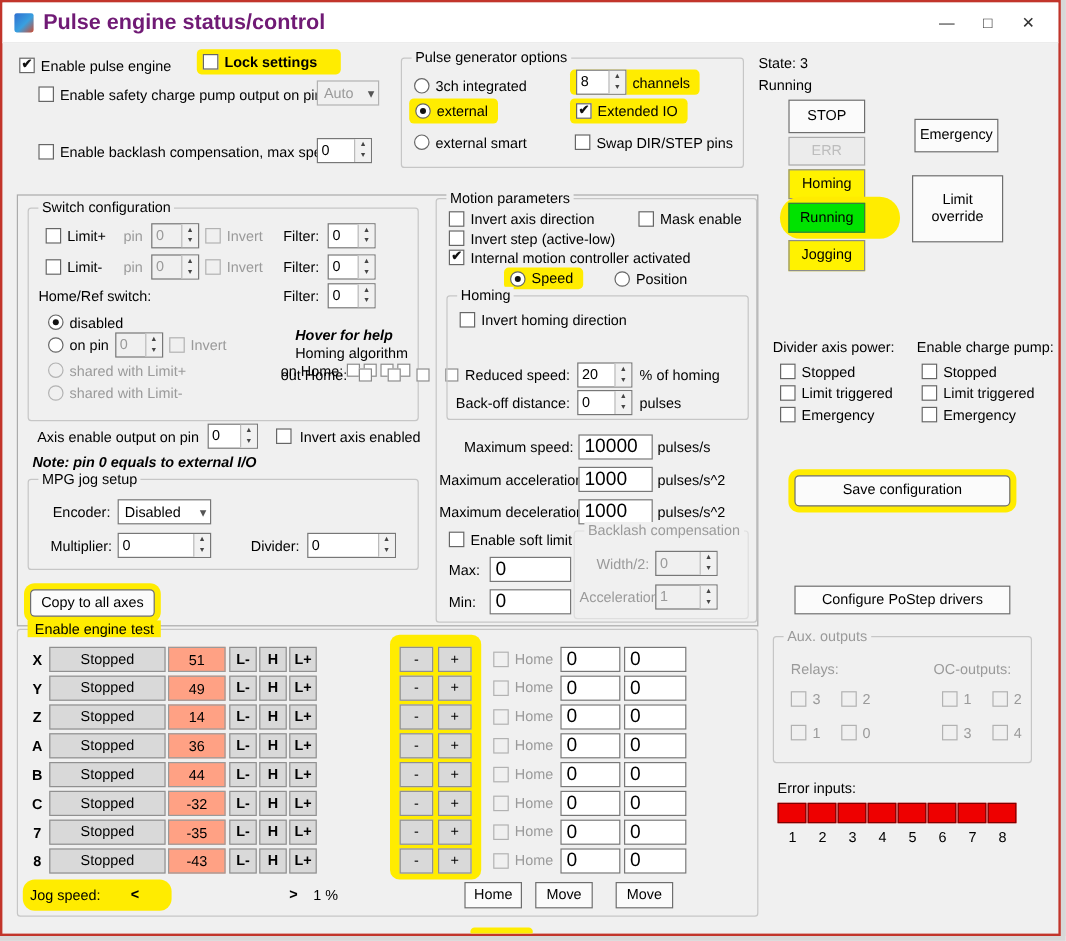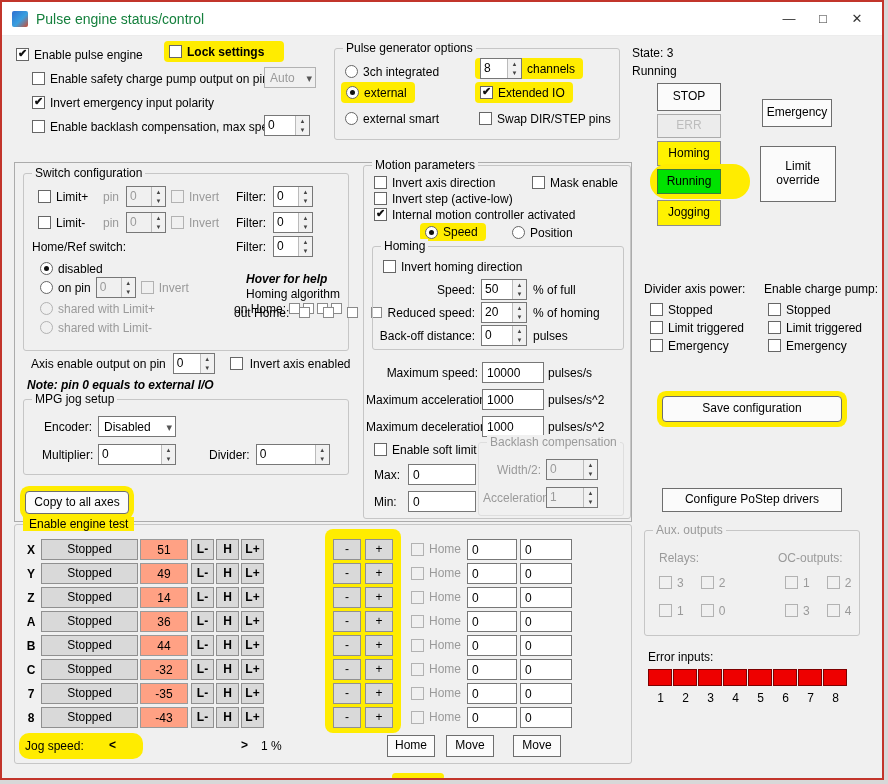--- a/index.html
+++ b/index.html
@@ -1,21 +1,21 @@
 <!DOCTYPE html>
 <html><head>
 <meta charset="utf-8">
 <style>
   * { box-sizing: border-box; margin: 0; padding: 0; }
   html,body { background:#d8d8d8; }
   body { font-family:"Liberation Sans", sans-serif; }
   .window { position:relative; width:884px; height:780px; border:2px solid #c2352b; background:#f0f0f0; overflow:hidden; }
   .titlebar { height:34px; background:#ffffff; display:flex; align-items:center; padding:0 8px 0 10px; gap:8px; border-bottom:1px solid #ececec; }
   .app-icon { width:16px; height:16px; border-radius:2px; background:linear-gradient(135deg,#2f6fd0 0%, #39a0e0 55%, #d04a2f 100%); flex:none; }
-  .titlebar .title { font-size:14px; color:#15803d; flex:1; }
+  .titlebar .title { font-size:18px; color:#701a75; flex:1;font-weight:bold; }
   .win-controls { display:flex; }
   .wc { width:34px; height:28px; display:flex; align-items:center; justify-content:center; font-size:13px; color:#333; }
   .content { position:absolute; top:34px; left:0; width:880px; height:746px; font-size:12px; color:#000; }
   .abs { position:absolute; }
   .frow { position:absolute; display:flex; align-items:center; gap:5px; white-space:nowrap; height:21px; }
   .rl { text-align:right; display:inline-block; }
   .gray-text { color:#9a9a9a; }
   .bold { font-weight:bold; }
   .ital { font-style:italic; }
   
@@ -26,21 +26,21 @@
   .disabled-ctl { background:#f0f0f0 !important; border-color:#b2b2b2 !important; }
   
   .spinner { display:inline-flex; height:21px; border:1px solid #777; background:#fff; flex:none; vertical-align:middle; }
   .spinner.disabled { background:#f0f0f0; }
   .spinner.disabled .spin-val { color:#9a9a9a; }
   .spin-val { flex:1; font-size:12px; padding:2px 3px; overflow:hidden; }
   .spin-btns { width:14px; display:flex; flex-direction:column; border-left:1px solid #bbb; background:#f1f1f1; flex:none; }
   .spin-up,.spin-dn { flex:1; display:flex; align-items:center; justify-content:center; font-size:6px; color:#444; }
   .spin-up::before { content:"▲"; } .spin-dn::before { content:"▼"; }
   
-  .textbox { display:inline-flex; align-items:center; height:21px; border:1px solid #777; background:#fff; padding:0 4px; font-size:12px; flex:none; }
+  .textbox { display:inline-flex; align-items:center; height:21px; border:1px solid #777; background:#fff; padding:0 4px; font-size:16px; flex:none; }
   .dropdown { display:inline-flex; align-items:center; justify-content:space-between; height:21px; border:1px solid #777; background:#fff; padding:0 3px 0 5px; font-size:12px; flex:none; }
   .dropdown.disabled { background:#f0f0f0; color:#9a9a9a; border-color:#b2b2b2; }
   .dd-arrow::before { content:"▾"; font-size:11px; color:#555; }
   
   .btn { display:inline-flex; align-items:center; justify-content:center; border:1px solid #6e6e6e; background:#fbfbfb; font-size:12px; color:#000; text-align:center; line-height:1.15; }
   .btn.gray { background:#d9d9d9; border-color:#909090; }
   .btn.disabled { color:#bdbdbd; background:#ececec; border-color:#ababab; }
   .btn.yellow { background:#fff200; border-color:#8d8d8d; }
   .btn.green { background:#00e300; border-color:#3c7d3c; }
   
@@ -105,24 +105,20 @@
       <span class="bold">Lock settings</span>
     </div>
     <div class="frow" style="left:30px; top:32px">
       <span class="cb"></span>
       <span>Enable safety charge pump output on pin</span>
     </div>
     <span class="dropdown disabled abs" style="left:262px; top:31px; width:52px">
       <span>Auto</span>
       <span class="dd-arrow"></span>
     </span>
-    <div class="frow" style="left:30px; top:56px">
-      <span class="cb checked"></span>
-      <span>Invert emergency input polarity</span>
-    </div>
     <div class="frow" style="left:30px; top:80px">
       <span class="cb"></span>
       <span>Enable backlash compensation, max speed:</span>
     </div>
     <span class="spinner abs" style="position:absolute; left:262px; top:79px; width:46px">
         <span class="spin-val">0</span>
         <span class="spin-btns">
           <span class="spin-up"></span>
           <span class="spin-dn"></span>
         </span>
@@ -348,31 +344,20 @@
           <span class="rb"></span>
           <span>Position</span>
         </div>
 
         <div class="groupbox" style="left:8px; top:80px; width:252px; height:104px">
           <span class="gb-title">Homing</span>
           <div class="frow" style="left:10px; top:12px; height:15px">
             <span class="cb"></span>
             <span>Invert homing direction</span>
           </div>
-          <div class="frow" style="left:4px; top:32px; gap:6px">
-            <span class="rl" style="width:98px">Speed:</span>
-            <span class="spinner" style="width:46px">
-                <span class="spin-val">50</span>
-                <span class="spin-btns">
-                  <span class="spin-up"></span>
-                  <span class="spin-dn"></span>
-                </span>
-              </span>
-            <span>% of full</span>
-          </div>
           <div class="frow" style="left:4px; top:55px; gap:6px">
             <span class="rl" style="width:98px">Reduced speed:</span>
             <span class="spinner" style="width:46px">
                 <span class="spin-val">20</span>
                 <span class="spin-btns">
                   <span class="spin-up"></span>
                   <span class="spin-dn"></span>
                 </span>
               </span>
             <span>% of homing</span>

